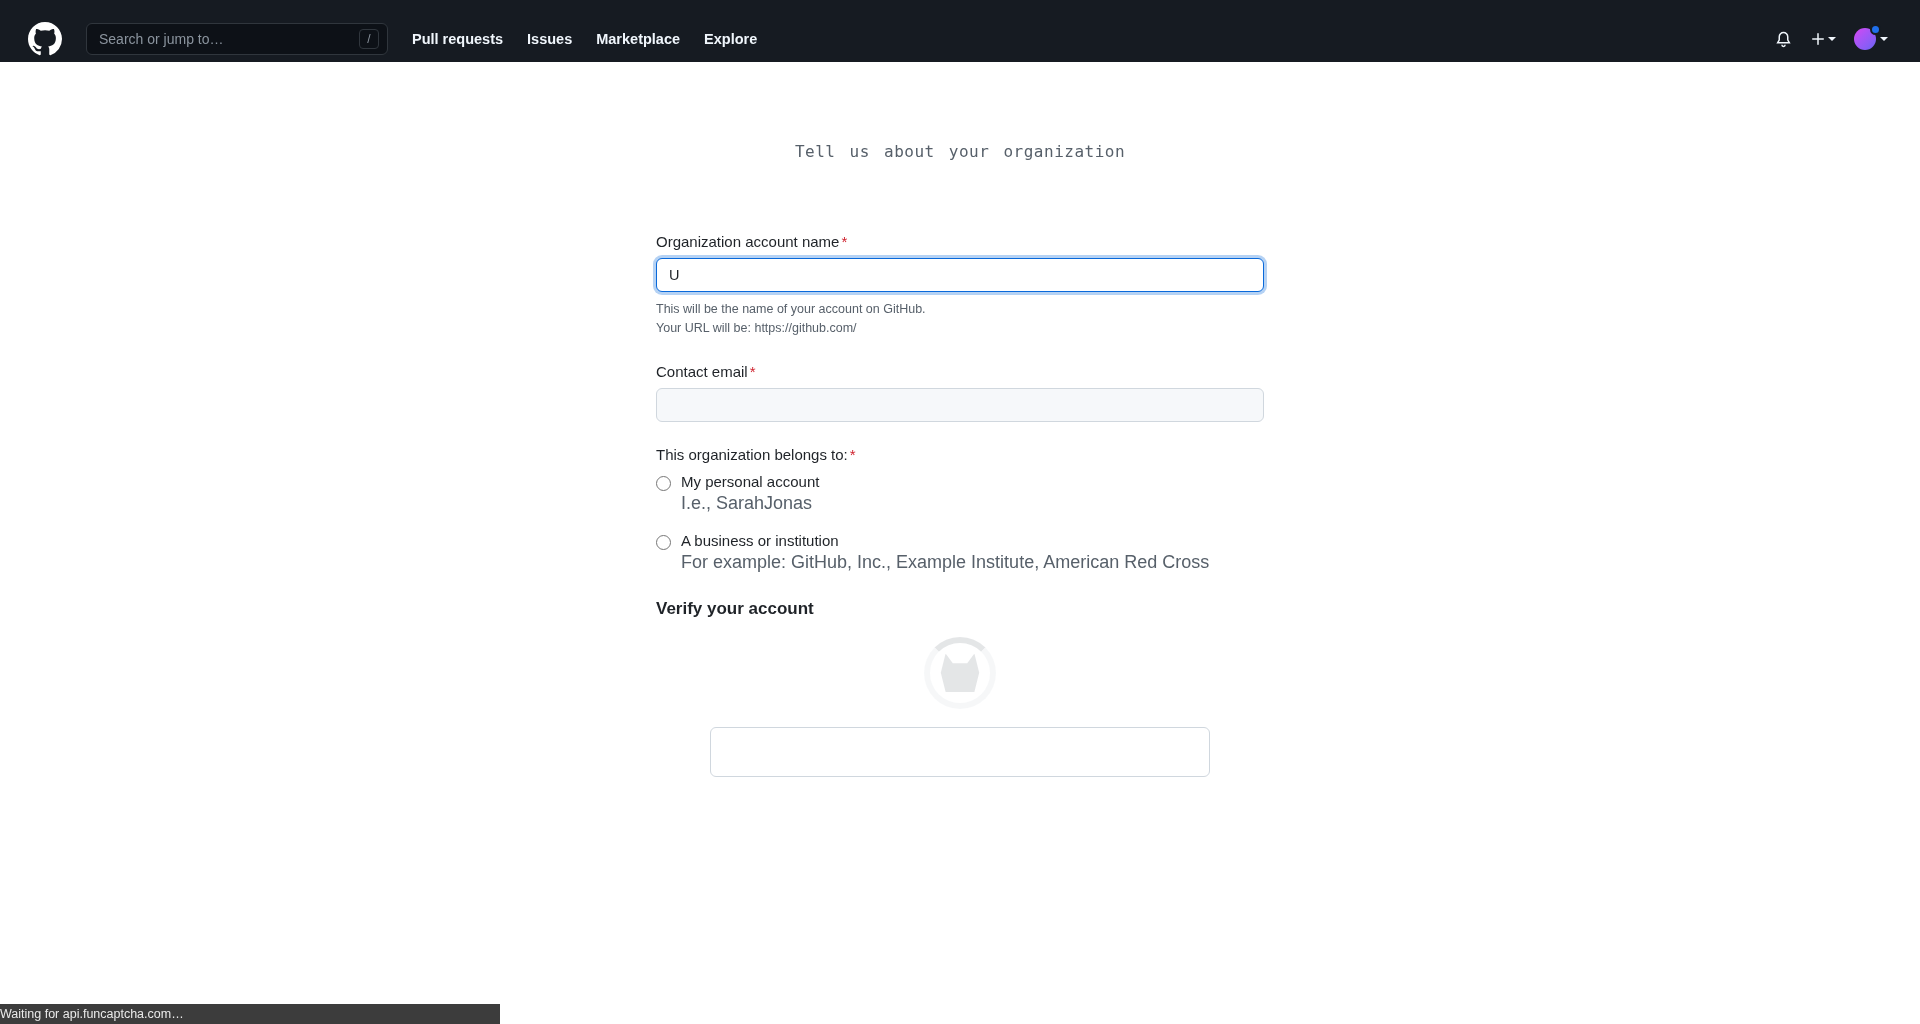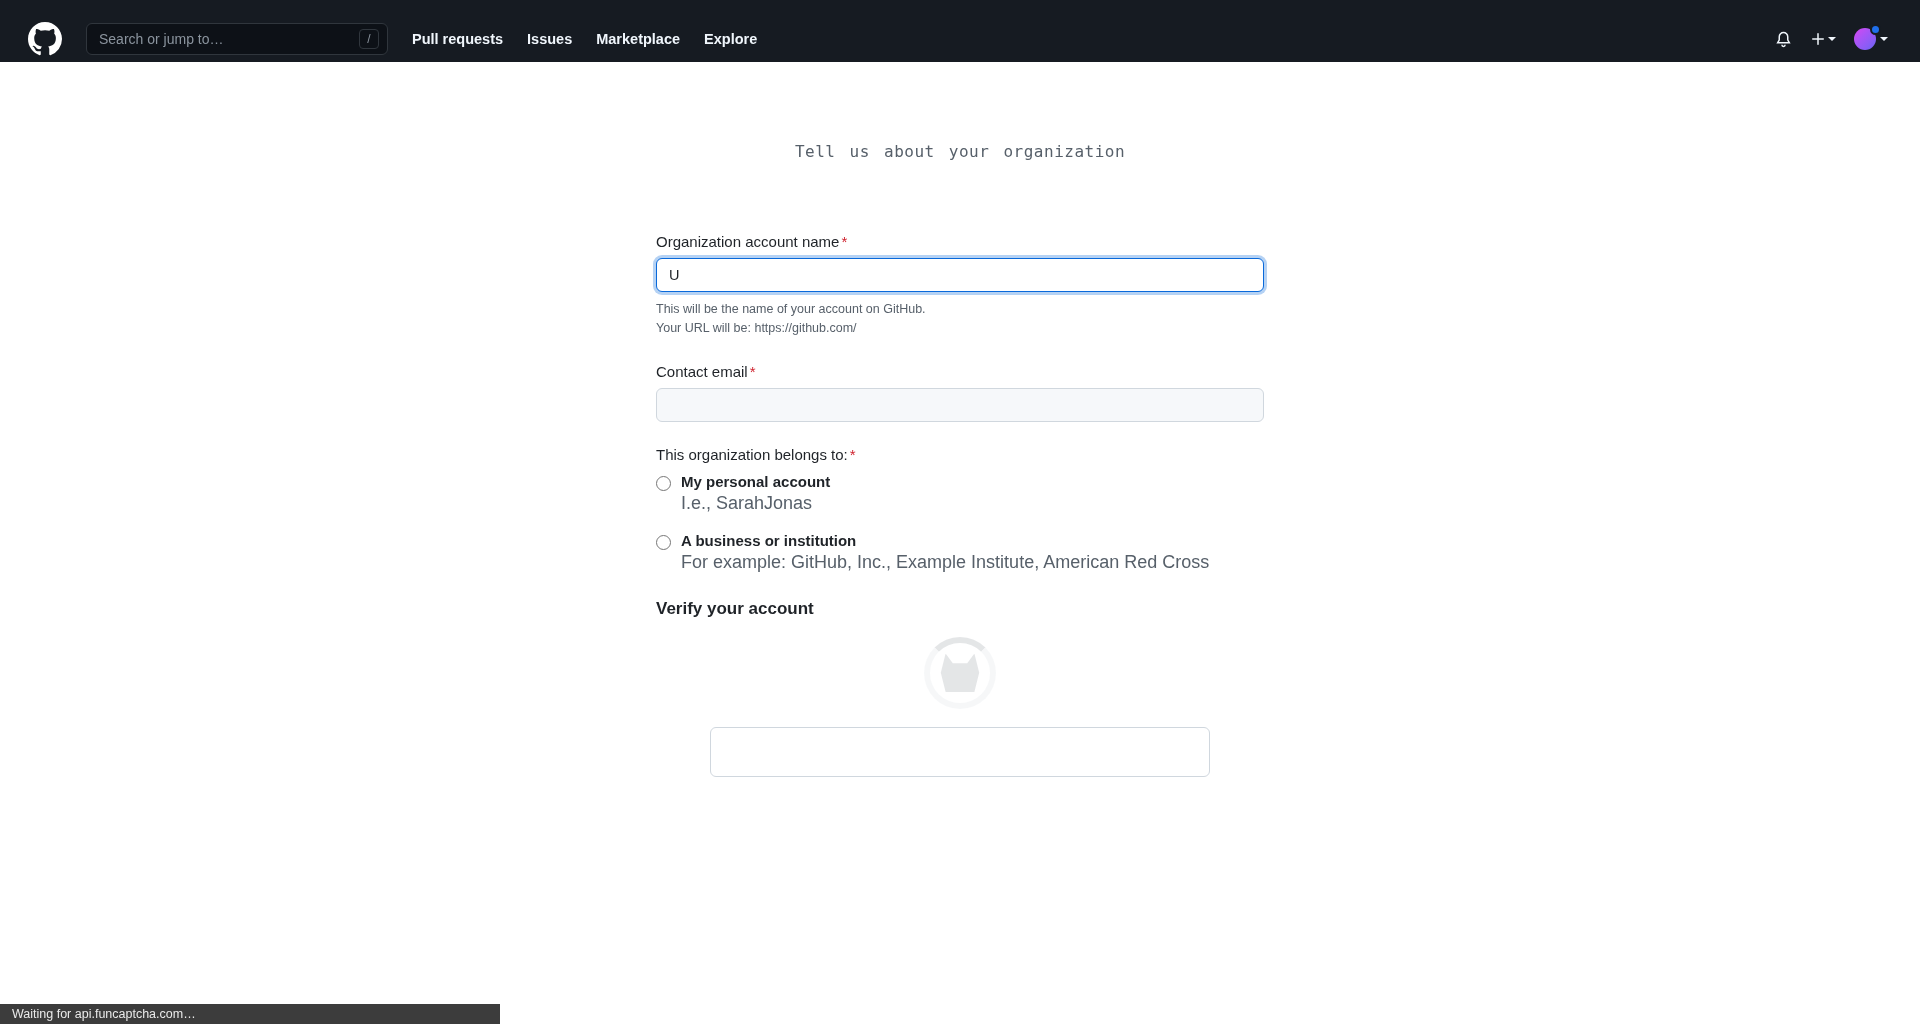--- a/index.html
+++ b/index.html
@@ -161,21 +161,21 @@
     align-items: flex-start;
     gap: 10px;
     margin-bottom: 18px;
   }
   .radio-item input[type=radio] {
     margin-top: 3px;
     width: 15px; height: 15px;
     accent-color: #0969da;
   }
   .radio-label {
-    font-weight: 700;
+    font-weight: 400;
     font-size: 15px;
     color: #1f2328;
   }
   .radio-sub {
     font-size: 18px;
     color: #57606a;
     margin-top: 3px;
   }
   .radio-text { display: flex; flex-direction: column; }
   .section-head {
@@ -211,21 +211,21 @@
     border: 1px solid #d0d7de;
     border-radius: 6px;
     background: #fff;
   }
   .status-bar {
     position: fixed;
     bottom: 0; left: 0;
     background: #3c3c3c;
     color: #eaeaea;
     font-size: 12.5px;
-    padding: 3px 10px 3px 12px;
+    padding: 3px 10px 3px 0;
     height: 20px;
     display: flex;
     align-items: center;
     width: 500px;
     text-align: center;
   }
 </style>
 </head>
 <body>
 

